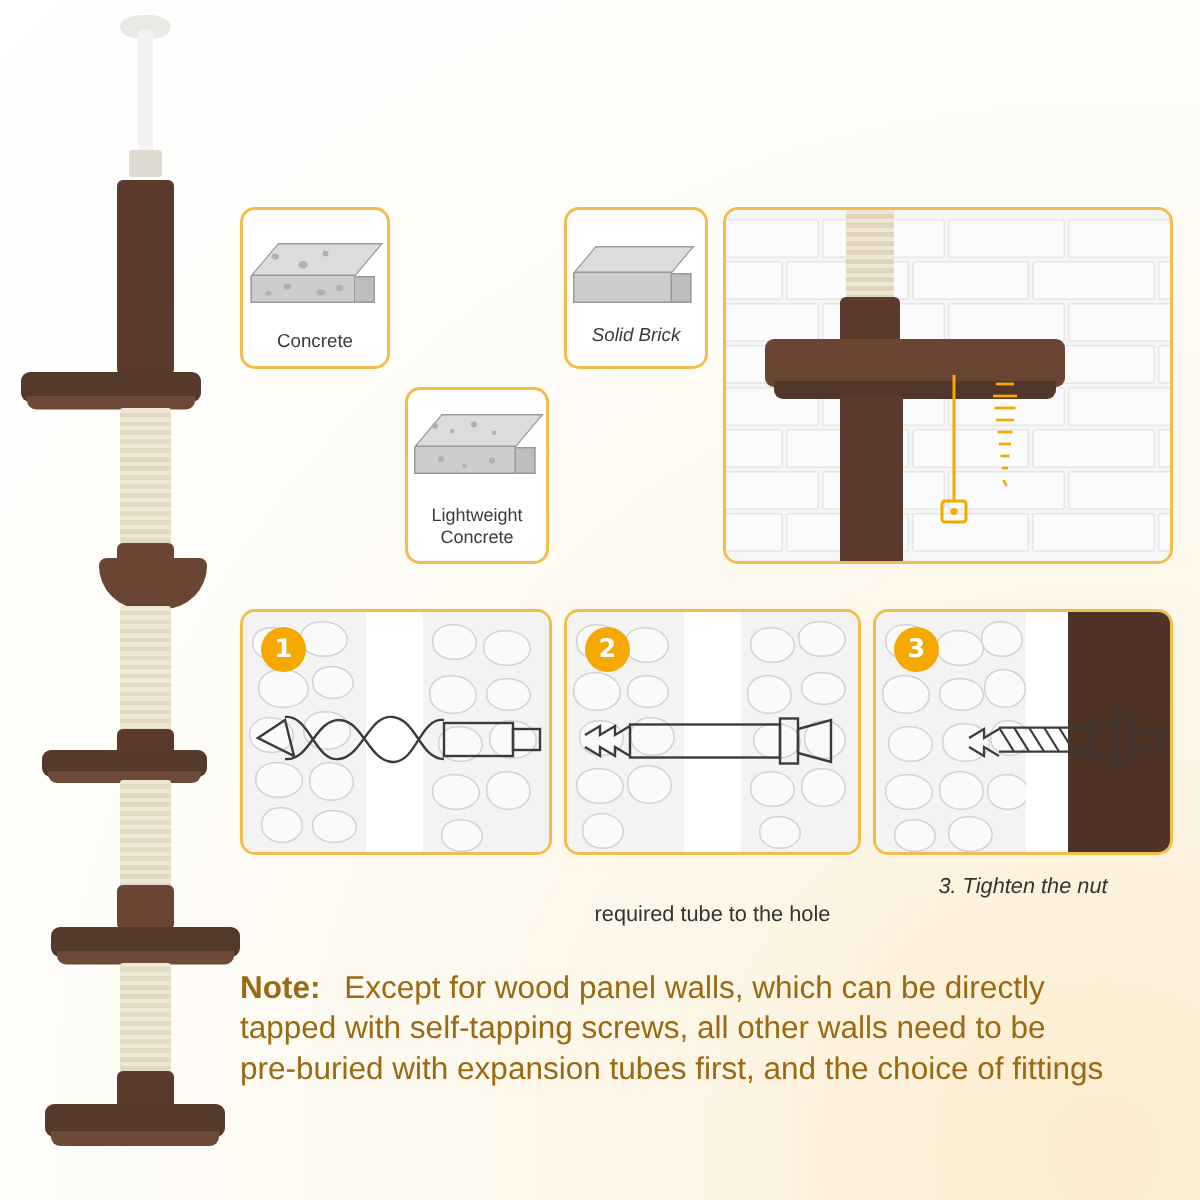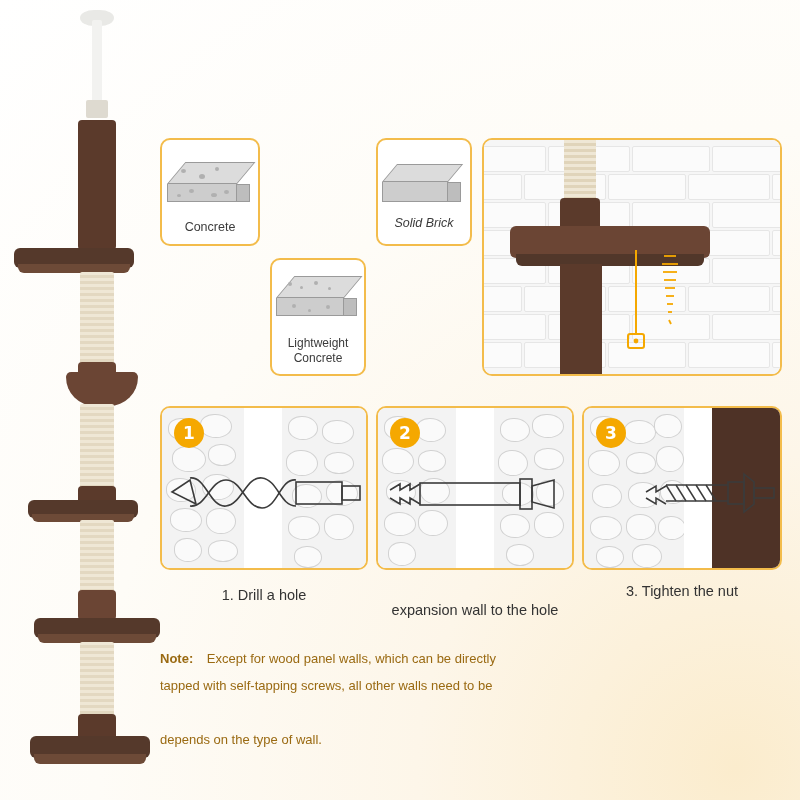--- a/index.html
+++ b/index.html
@@ -109,21 +109,21 @@
     position:absolute;top:0;bottom:0;
     background:#f3f3f3;
     overflow:hidden;
   }
   .pebble{position:absolute;border:1.3px solid #d2d2d2;border-radius:46% 54% 50% 50%;background:#fafafa;}
 
   
   .note{
     position:absolute;
     left:160px;top:645px;width:626px;
-    font-size:13px;
+    font-size:21px;
     line-height:27px;
     color:#9a6a12;
   }
 </style>
 </head>
 <body>
 
 <div class="page">
 
   <div class="tree">
@@ -305,21 +305,20 @@
     </div>
     <svg style="position:absolute;left:4px;top:62px;" width="200" height="46" viewBox="0 0 200 46">
       <path d="M6 22 L24 10 L30 34 Z" fill="none" stroke="#3b3b3b" stroke-width="1.6"></path>
       <path d="M24 8 C40 6 44 38 60 36 C76 34 80 6 96 8 C112 10 114 36 130 36" fill="none" stroke="#3b3b3b" stroke-width="1.6"></path>
       <path d="M24 36 C40 38 44 10 60 10 C76 10 80 38 96 38 C112 38 114 8 130 10" fill="none" stroke="#3b3b3b" stroke-width="1.6"></path>
       <rect x="130" y="12" width="46" height="22" fill="none" stroke="#3b3b3b" stroke-width="1.6"></rect>
       <rect x="176" y="16" width="18" height="14" fill="none" stroke="#3b3b3b" stroke-width="1.6"></rect>
     </svg>
     <div class="stepnum" style="left:12px;top:10px;">1</div>
   </div>
-  <div class="stepcap" style="left:160px;top:586px;width:208px;">1. Drill a hole</div>
 
   <div class="card" style="left:376px;top:406px;width:198px;height:164px;overflow:hidden;">
     <div class="stoneleft" style="left:0;width:78px;">
       <div class="pebble" style="left:6px;top:8px;width:28px;height:22px;"></div>
       <div class="pebble" style="left:38px;top:10px;width:28px;height:22px;"></div>
       <div class="pebble" style="left:4px;top:40px;width:30px;height:24px;"></div>
       <div class="pebble" style="left:40px;top:42px;width:26px;height:20px;"></div>
       <div class="pebble" style="left:8px;top:72px;width:28px;height:22px;"></div>
       <div class="pebble" style="left:42px;top:70px;width:28px;height:24px;"></div>
       <div class="pebble" style="left:6px;top:104px;width:30px;height:22px;"></div>
@@ -339,21 +338,21 @@
     </div>
     <svg style="position:absolute;left:4px;top:62px;" width="192" height="46" viewBox="0 0 192 46">
       <path d="M8 20 L18 14 L18 20 L28 14 L28 20 L38 14" fill="none" stroke="#3b3b3b" stroke-width="1.6"></path>
       <path d="M8 28 L18 34 L18 28 L28 34 L28 28 L38 34" fill="none" stroke="#3b3b3b" stroke-width="1.6"></path>
       <rect x="38" y="13" width="100" height="22" fill="none" stroke="#3b3b3b" stroke-width="1.6"></rect>
       <rect x="138" y="9" width="12" height="30" fill="none" stroke="#3b3b3b" stroke-width="1.6"></rect>
       <path d="M150 16 L172 10 L172 38 L150 32 Z" fill="none" stroke="#3b3b3b" stroke-width="1.6"></path>
     </svg>
     <div class="stepnum" style="left:12px;top:10px;">2</div>
   </div>
-  <div class="stepcap" style="left:366px;top:601px;width:218px;">expansion wall to the hole</div>
+  <div class="stepcap" style="left:366px;top:601px;width:218px;">required tube to the hole</div>
 
   <div class="card" style="left:582px;top:406px;width:200px;height:164px;overflow:hidden;">
     <div class="stoneleft" style="left:0;width:100px;">
       <div class="pebble" style="left:6px;top:8px;width:28px;height:22px;"></div>
       <div class="pebble" style="left:40px;top:12px;width:30px;height:22px;"></div>
       <div class="pebble" style="left:70px;top:6px;width:26px;height:22px;"></div>
       <div class="pebble" style="left:4px;top:42px;width:30px;height:24px;"></div>
       <div class="pebble" style="left:42px;top:44px;width:28px;height:20px;"></div>
       <div class="pebble" style="left:72px;top:38px;width:26px;height:24px;"></div>
       <div class="pebble" style="left:8px;top:76px;width:28px;height:22px;"></div>
@@ -377,23 +376,22 @@
           <path d="M64 15 L74 31"></path>
         <path d="M24 15 L86 15"></path>
           <path d="M24 31 L86 31"></path>
       </g>
       <rect x="86" y="12" width="16" height="22" fill="none" stroke="#3b3b3b" stroke-width="1.6"></rect>
       <path d="M102 4 L112 12 L112 34 L102 42 Z" fill="none" stroke="#3b3b3b" stroke-width="1.6"></path>
       <rect x="112" y="18" width="20" height="10" fill="none" stroke="#3b3b3b" stroke-width="1.6"></rect>
     </svg>
     <div class="stepnum" style="left:12px;top:10px;">3</div>
   </div>
-  <div class="stepcap" style="left:582px;top:582px;width:200px;">3. Tighten the nut</div>
+  <div class="stepcap" style="left:582px;top:582px;width:200px;font-style:italic;">3. Tighten the nut</div>
 
   <div class="note">
     <span style="font-weight:bold;">Note:</span>
     <span style="display:inline-block;width:10px;"></span><span>Except for wood panel walls, which can be directly</span><br>
     <span>tapped with self-tapping screws, all other walls need to be</span><br>
-    <br>
-    <span>depends on the type of wall.</span>
+    <span>pre-buried with expansion tubes first, and the choice of fittings</span><br>
   </div>
 
 </div>
 
 </body></html>

